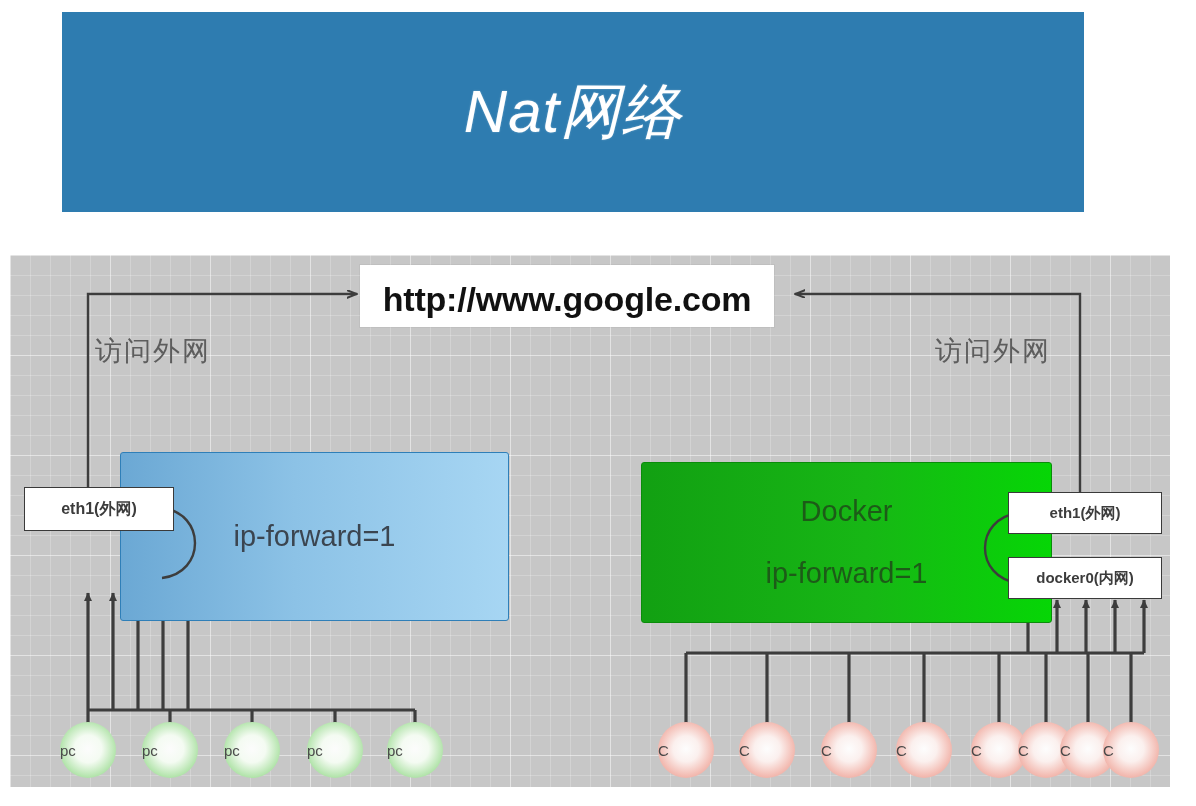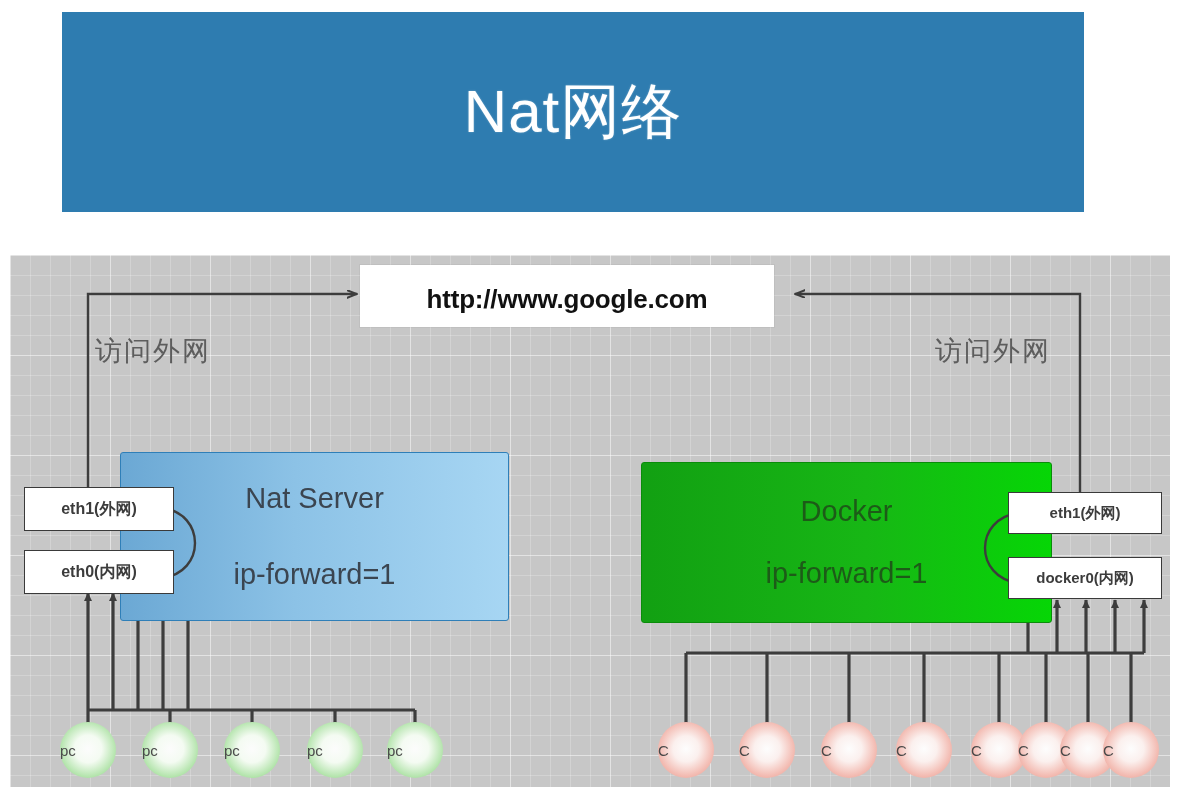--- a/index.html
+++ b/index.html
@@ -3,21 +3,21 @@
 <meta charset="utf-8">
 <style>
   html,body{margin:0;padding:0;background:#ffffff;}
   body{width:1196px;height:806px;position:relative;overflow:hidden;
        font-family:"Liberation Sans","DejaVu Sans",sans-serif;}
 
   
   #title-banner{
     position:absolute;left:62px;top:12px;width:1022px;height:200px;
     background:#2e7cb0;
-    display:flex;align-items:center;justify-content:center;
+    display:flex;align-items:center;justify-content:center;font-style:italic;
   }
   #title-banner .ttl{
     color:#ffffff;font-size:60px;font-weight:400;letter-spacing:1px;
     text-shadow:0 0 2px rgba(255,255,255,0.35);
   }
 
   
   #diagram-canvas{
     position:absolute;left:10px;top:255px;width:1160px;height:532px;
     background-color:#c7c7c7;
@@ -32,21 +32,21 @@
   #wires{position:absolute;left:0;top:0;width:1160px;height:532px;}
 
   
   #url-box{
     position:absolute;left:360px;top:265px;width:412px;height:60px;
     background:#ffffff;border:1px solid #ffffff;
     display:flex;align-items:center;justify-content:center;
     box-shadow:0 0 0 1px rgba(0,0,0,0.04);
   }
   #url-box .url-text{
-    font-size:26px;font-weight:bold;color:#111111;letter-spacing:-0.2px;margin-top:7px;
+    font-size:34px;font-weight:bold;color:#111111;letter-spacing:-0.2px;margin-top:7px;
   }
 
   
   .big-box{
     position:absolute;border-radius:3px;
     display:flex;flex-direction:column;align-items:center;justify-content:center;
     text-align:center;line-height:1.42;
   }
   #nat-server-box{
     left:120px;top:452px;width:387px;height:167px;
@@ -152,42 +152,38 @@
       <path d="M1036,398 L1036,480"></path>
       <path d="M1078,398 L1078,480"></path>
       <path d="M1121,398 L1121,480"></path>
     </g>
   </svg>
 
   <span class="annot" id="annot-left" style="left:85px;top:78px;">访问外网</span>
   <span class="annot" id="annot-right" style="left:925px;top:78px;">访问外网</span>
 
   <div class="big-box" id="nat-server-box" style="left:110px;top:197px;">
-    <span class="ln1">Nat Server</span>
     <span>ip-forward=1</span>
   </div>
 
   <div class="big-box" id="docker-box" style="left:631px;top:207px;">
     <span>Docker</span>
     <span>ip-forward=1</span>
   </div>
 
   <svg style="position:absolute;left:0;top:0;width:1160px;height:532px;">
     <g stroke="#3d3d3d" stroke-width="2.4" fill="none">
       <path d="M152,253 C196,258 196,318 152,323"></path>
       <path d="M1008,258 C964,264 964,322 1008,328"></path>
     </g>
   </svg>
 
   <div class="iface" id="iface-eth1-left" style="left:14px;top:232px;">
     <span>eth1(外网)</span>
   </div>
-  <div class="iface" id="iface-eth0-left" style="left:14px;top:295px;">
-    <span>eth0(内网)</span>
-  </div>
   <div class="iface" id="iface-eth1-right" style="left:998px;top:237px;">
     <span>eth1(外网)</span>
   </div>
   <div class="iface" id="iface-docker0-right" style="left:998px;top:302px;">
     <span>docker0(内网)</span>
   </div>
 
   <div class="node pc" style="left:50px;top:467px;">
     <span>pc</span>
     </div>

